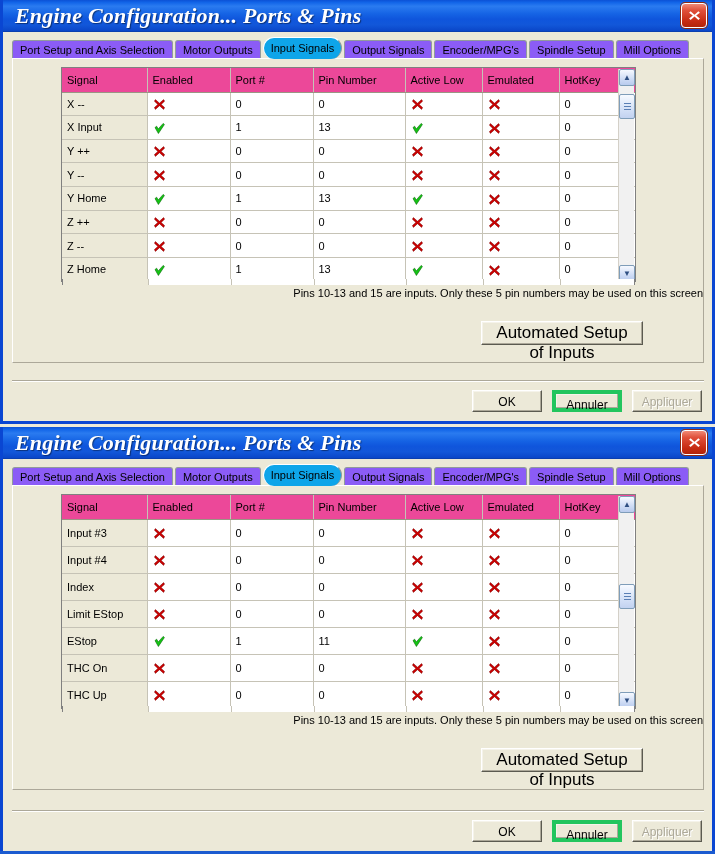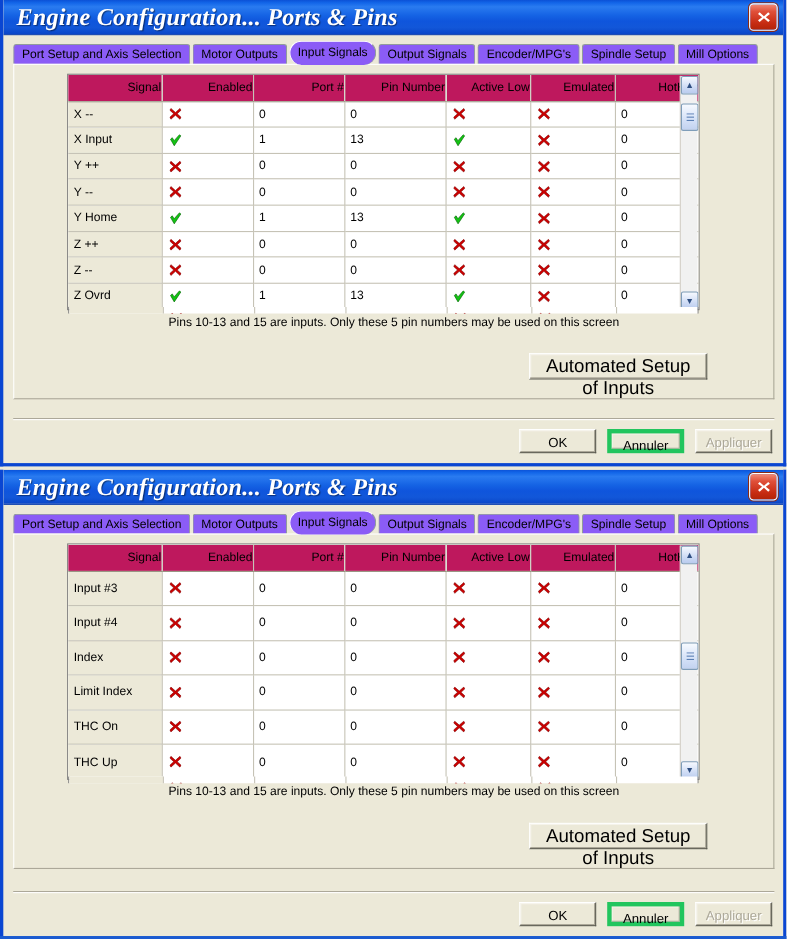--- a/index.html
+++ b/index.html
@@ -99,21 +99,21 @@
     border-radius: 3px 3px 0 0;
     white-space: nowrap;
     cursor: pointer;
     box-sizing: border-box;
     color: #000;
   }
   .tab.active {
     height: 22px;
     line-height: 21px;
     margin-top: -3px;
-    background: #8b5cf6;
+    background: #0ea5e9;
     border-color: #ffffff #919b9c #f4f2e8 #ffffff;
     z-index: 3;
     font-weight: normal;
     border-radius: 11px;
   }
 
   
   .tabpage {
     position: relative;
     margin: 0 8px 0 9px;
@@ -159,24 +159,23 @@
     padding: 0 0 0 5px;
     font-size: 11px;
     font-weight: normal;
     text-align: left;
     box-sizing: border-box;
     overflow: hidden;
     white-space: nowrap;
     color: #000;
   }
   table.grid th {
-    background: #be185d;
+    background: #ec4899;
     border-bottom: 1px solid #9a9684;
     height: 24px;
-    text-align: right;
   }
   table.grid td.signal-cell {
     background: #ece9d8;
   }
   table.grid tr:last-child td { border-bottom: none; }
 
   .col-signal  { width: 85px; }
   .col-enabled { width: 83px; }
   .col-port    { width: 83px; }
   .col-pin     { width: 92px; }
@@ -243,21 +242,21 @@
   }
   .sb-grip { width: 7px; height: 7px; }
   .arrowglyph { font-size: 8px; color: #2f4f82; line-height: 1; }
 
   
   .helptext {
     position: absolute;
     left: 0;
     right: 0;
     top: 228px;
-    text-align: center;
+    text-align: right;
     font-size: 11px;
     color: #000;
   }
   .auto-btn {
     position: absolute;
     left: 468px;
     top: 262px;
     width: 162px;
     height: 24px;
     background: #ece9d8;
@@ -474,21 +473,21 @@
                   <td>0</td>
                   <td><span class="mark"><svg width="11" height="11" viewBox="0 0 11 11">
                         <path d="M1.4 0.6 L5.5 4.2 L9.6 0.6 L10.6 2.2 L7.1 5.4 L10.6 8.6 L9.6 10.4 L5.5 6.7 L1.4 10.4 L0.4 8.6 L3.9 5.4 L0.4 2.2 Z" fill="#cc0000" stroke="#7a0000" stroke-width="0.5"></path>
                       </svg></span></td>
                   <td><span class="mark"><svg width="11" height="11" viewBox="0 0 11 11">
                         <path d="M1.4 0.6 L5.5 4.2 L9.6 0.6 L10.6 2.2 L7.1 5.4 L10.6 8.6 L9.6 10.4 L5.5 6.7 L1.4 10.4 L0.4 8.6 L3.9 5.4 L0.4 2.2 Z" fill="#cc0000" stroke="#7a0000" stroke-width="0.5"></path>
                       </svg></span></td>
                   <td>0</td>
                 </tr>
                 <tr>
-                  <td class="signal-cell">Z Ovrd</td>
+                  <td class="signal-cell">Z Home</td>
                   <td><span class="mark"><svg width="11" height="11" viewBox="0 0 11 11">
                         <path d="M1.0 4.6 L2.6 3.2 L4.3 5.9 L9.2 0.4 L10.4 1.5 L4.4 10.5 Z" fill="#13c413" stroke="#056605" stroke-width="0.6"></path>
                       </svg></span></td>
                   <td>1</td>
                   <td>13</td>
                   <td><span class="mark"><svg width="11" height="11" viewBox="0 0 11 11">
                         <path d="M1.0 4.6 L2.6 3.2 L4.3 5.9 L9.2 0.4 L10.4 1.5 L4.4 10.5 Z" fill="#13c413" stroke="#056605" stroke-width="0.6"></path>
                       </svg></span></td>
                   <td><span class="mark"><svg width="11" height="11" viewBox="0 0 11 11">
                         <path d="M1.4 0.6 L5.5 4.2 L9.6 0.6 L10.6 2.2 L7.1 5.4 L10.6 8.6 L9.6 10.4 L5.5 6.7 L1.4 10.4 L0.4 8.6 L3.9 5.4 L0.4 2.2 Z" fill="#cc0000" stroke="#7a0000" stroke-width="0.5"></path>
@@ -646,28 +645,43 @@
                   <td>0</td>
                   <td><span class="mark"><svg width="11" height="11" viewBox="0 0 11 11">
                         <path d="M1.4 0.6 L5.5 4.2 L9.6 0.6 L10.6 2.2 L7.1 5.4 L10.6 8.6 L9.6 10.4 L5.5 6.7 L1.4 10.4 L0.4 8.6 L3.9 5.4 L0.4 2.2 Z" fill="#cc0000" stroke="#7a0000" stroke-width="0.5"></path>
                       </svg></span></td>
                   <td><span class="mark"><svg width="11" height="11" viewBox="0 0 11 11">
                         <path d="M1.4 0.6 L5.5 4.2 L9.6 0.6 L10.6 2.2 L7.1 5.4 L10.6 8.6 L9.6 10.4 L5.5 6.7 L1.4 10.4 L0.4 8.6 L3.9 5.4 L0.4 2.2 Z" fill="#cc0000" stroke="#7a0000" stroke-width="0.5"></path>
                       </svg></span></td>
                   <td>0</td>
                 </tr>
                 <tr>
-                  <td class="signal-cell">Limit Index</td>
-                  <td><span class="mark"><svg width="11" height="11" viewBox="0 0 11 11">
-                        <path d="M1.4 0.6 L5.5 4.2 L9.6 0.6 L10.6 2.2 L7.1 5.4 L10.6 8.6 L9.6 10.4 L5.5 6.7 L1.4 10.4 L0.4 8.6 L3.9 5.4 L0.4 2.2 Z" fill="#cc0000" stroke="#7a0000" stroke-width="0.5"></path>
-                      </svg></span></td>
-                  <td>0</td>
-                  <td>0</td>
-                  <td><span class="mark"><svg width="11" height="11" viewBox="0 0 11 11">
-                        <path d="M1.4 0.6 L5.5 4.2 L9.6 0.6 L10.6 2.2 L7.1 5.4 L10.6 8.6 L9.6 10.4 L5.5 6.7 L1.4 10.4 L0.4 8.6 L3.9 5.4 L0.4 2.2 Z" fill="#cc0000" stroke="#7a0000" stroke-width="0.5"></path>
+                  <td class="signal-cell">Limit EStop</td>
+                  <td><span class="mark"><svg width="11" height="11" viewBox="0 0 11 11">
+                        <path d="M1.4 0.6 L5.5 4.2 L9.6 0.6 L10.6 2.2 L7.1 5.4 L10.6 8.6 L9.6 10.4 L5.5 6.7 L1.4 10.4 L0.4 8.6 L3.9 5.4 L0.4 2.2 Z" fill="#cc0000" stroke="#7a0000" stroke-width="0.5"></path>
+                      </svg></span></td>
+                  <td>0</td>
+                  <td>0</td>
+                  <td><span class="mark"><svg width="11" height="11" viewBox="0 0 11 11">
+                        <path d="M1.4 0.6 L5.5 4.2 L9.6 0.6 L10.6 2.2 L7.1 5.4 L10.6 8.6 L9.6 10.4 L5.5 6.7 L1.4 10.4 L0.4 8.6 L3.9 5.4 L0.4 2.2 Z" fill="#cc0000" stroke="#7a0000" stroke-width="0.5"></path>
+                      </svg></span></td>
+                  <td><span class="mark"><svg width="11" height="11" viewBox="0 0 11 11">
+                        <path d="M1.4 0.6 L5.5 4.2 L9.6 0.6 L10.6 2.2 L7.1 5.4 L10.6 8.6 L9.6 10.4 L5.5 6.7 L1.4 10.4 L0.4 8.6 L3.9 5.4 L0.4 2.2 Z" fill="#cc0000" stroke="#7a0000" stroke-width="0.5"></path>
+                      </svg></span></td>
+                  <td>0</td>
+                </tr>
+                <tr>
+                  <td class="signal-cell">EStop</td>
+                  <td><span class="mark"><svg width="11" height="11" viewBox="0 0 11 11">
+                        <path d="M1.0 4.6 L2.6 3.2 L4.3 5.9 L9.2 0.4 L10.4 1.5 L4.4 10.5 Z" fill="#13c413" stroke="#056605" stroke-width="0.6"></path>
+                      </svg></span></td>
+                  <td>1</td>
+                  <td>11</td>
+                  <td><span class="mark"><svg width="11" height="11" viewBox="0 0 11 11">
+                        <path d="M1.0 4.6 L2.6 3.2 L4.3 5.9 L9.2 0.4 L10.4 1.5 L4.4 10.5 Z" fill="#13c413" stroke="#056605" stroke-width="0.6"></path>
                       </svg></span></td>
                   <td><span class="mark"><svg width="11" height="11" viewBox="0 0 11 11">
                         <path d="M1.4 0.6 L5.5 4.2 L9.6 0.6 L10.6 2.2 L7.1 5.4 L10.6 8.6 L9.6 10.4 L5.5 6.7 L1.4 10.4 L0.4 8.6 L3.9 5.4 L0.4 2.2 Z" fill="#cc0000" stroke="#7a0000" stroke-width="0.5"></path>
                       </svg></span></td>
                   <td>0</td>
                 </tr>
                 <tr>
                   <td class="signal-cell">THC On</td>
                   <td><span class="mark"><svg width="11" height="11" viewBox="0 0 11 11">
                         <path d="M1.4 0.6 L5.5 4.2 L9.6 0.6 L10.6 2.2 L7.1 5.4 L10.6 8.6 L9.6 10.4 L5.5 6.7 L1.4 10.4 L0.4 8.6 L3.9 5.4 L0.4 2.2 Z" fill="#cc0000" stroke="#7a0000" stroke-width="0.5"></path>

